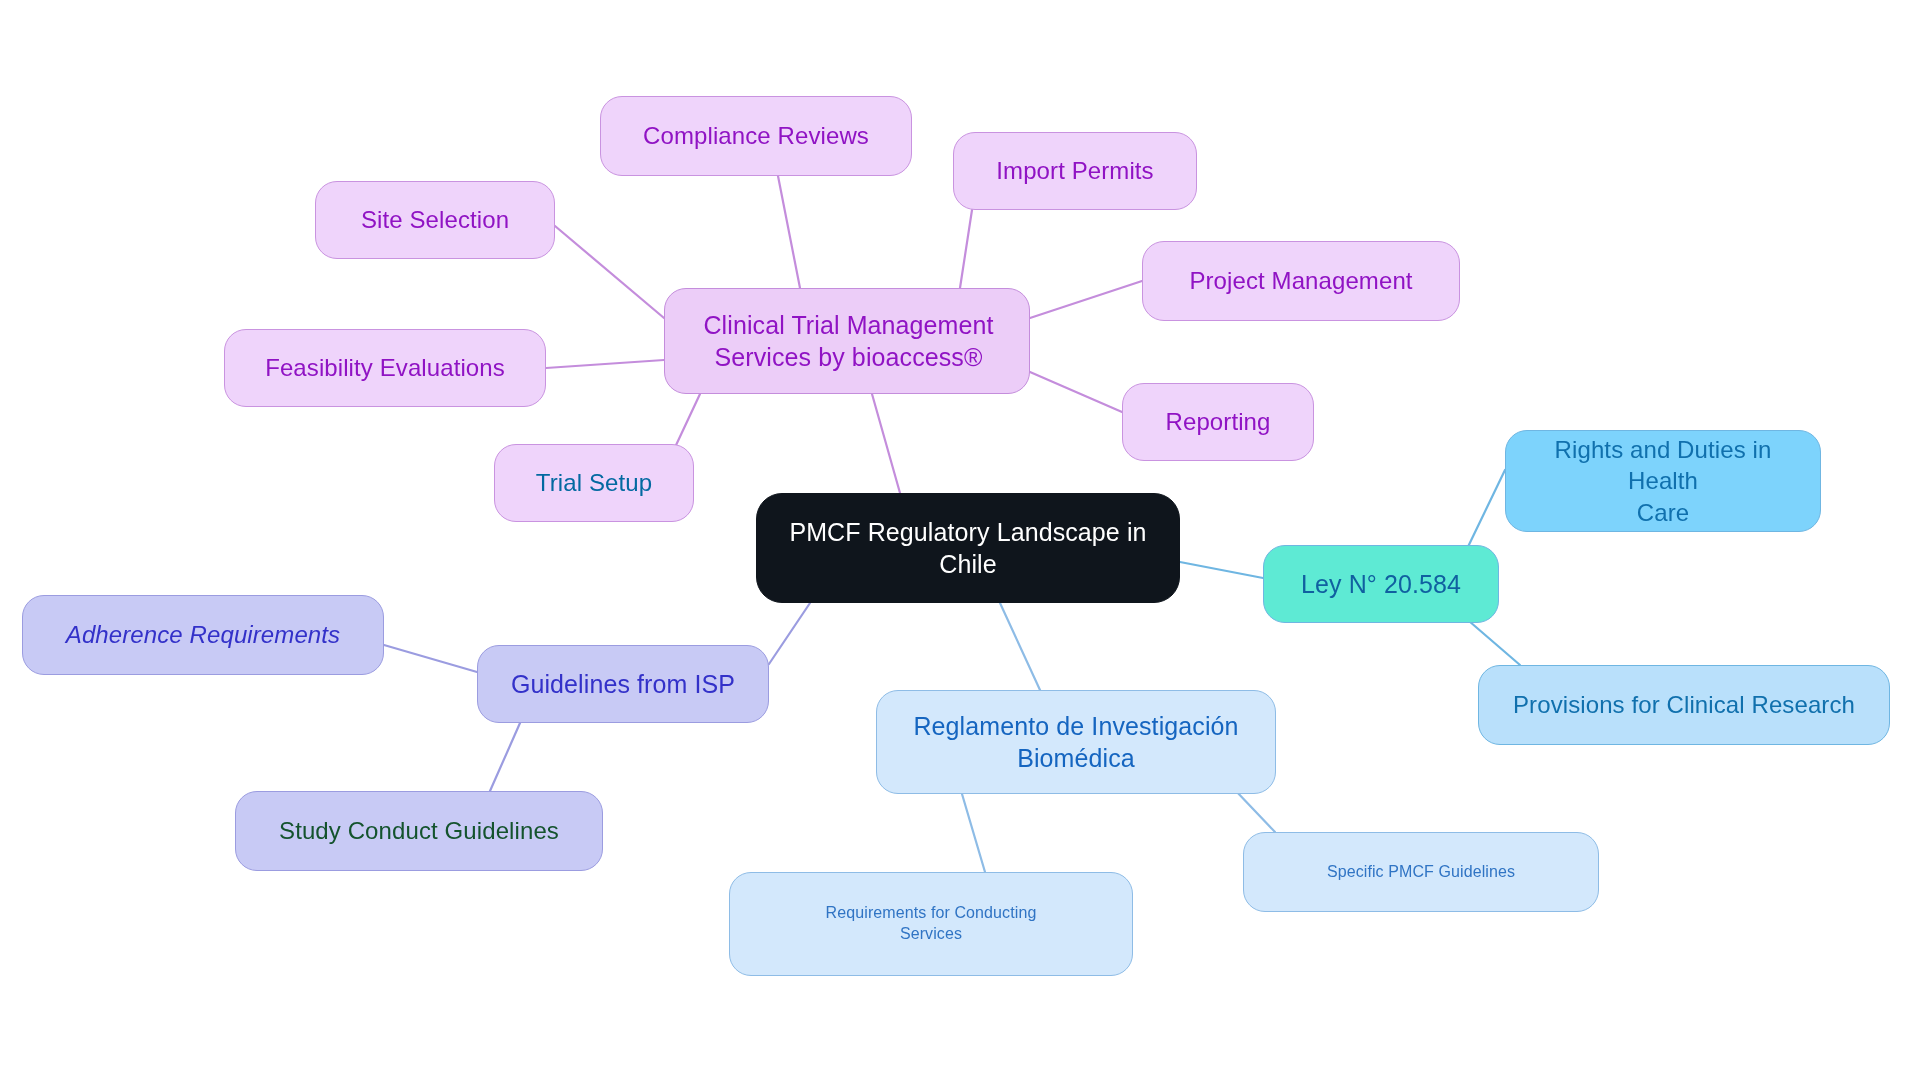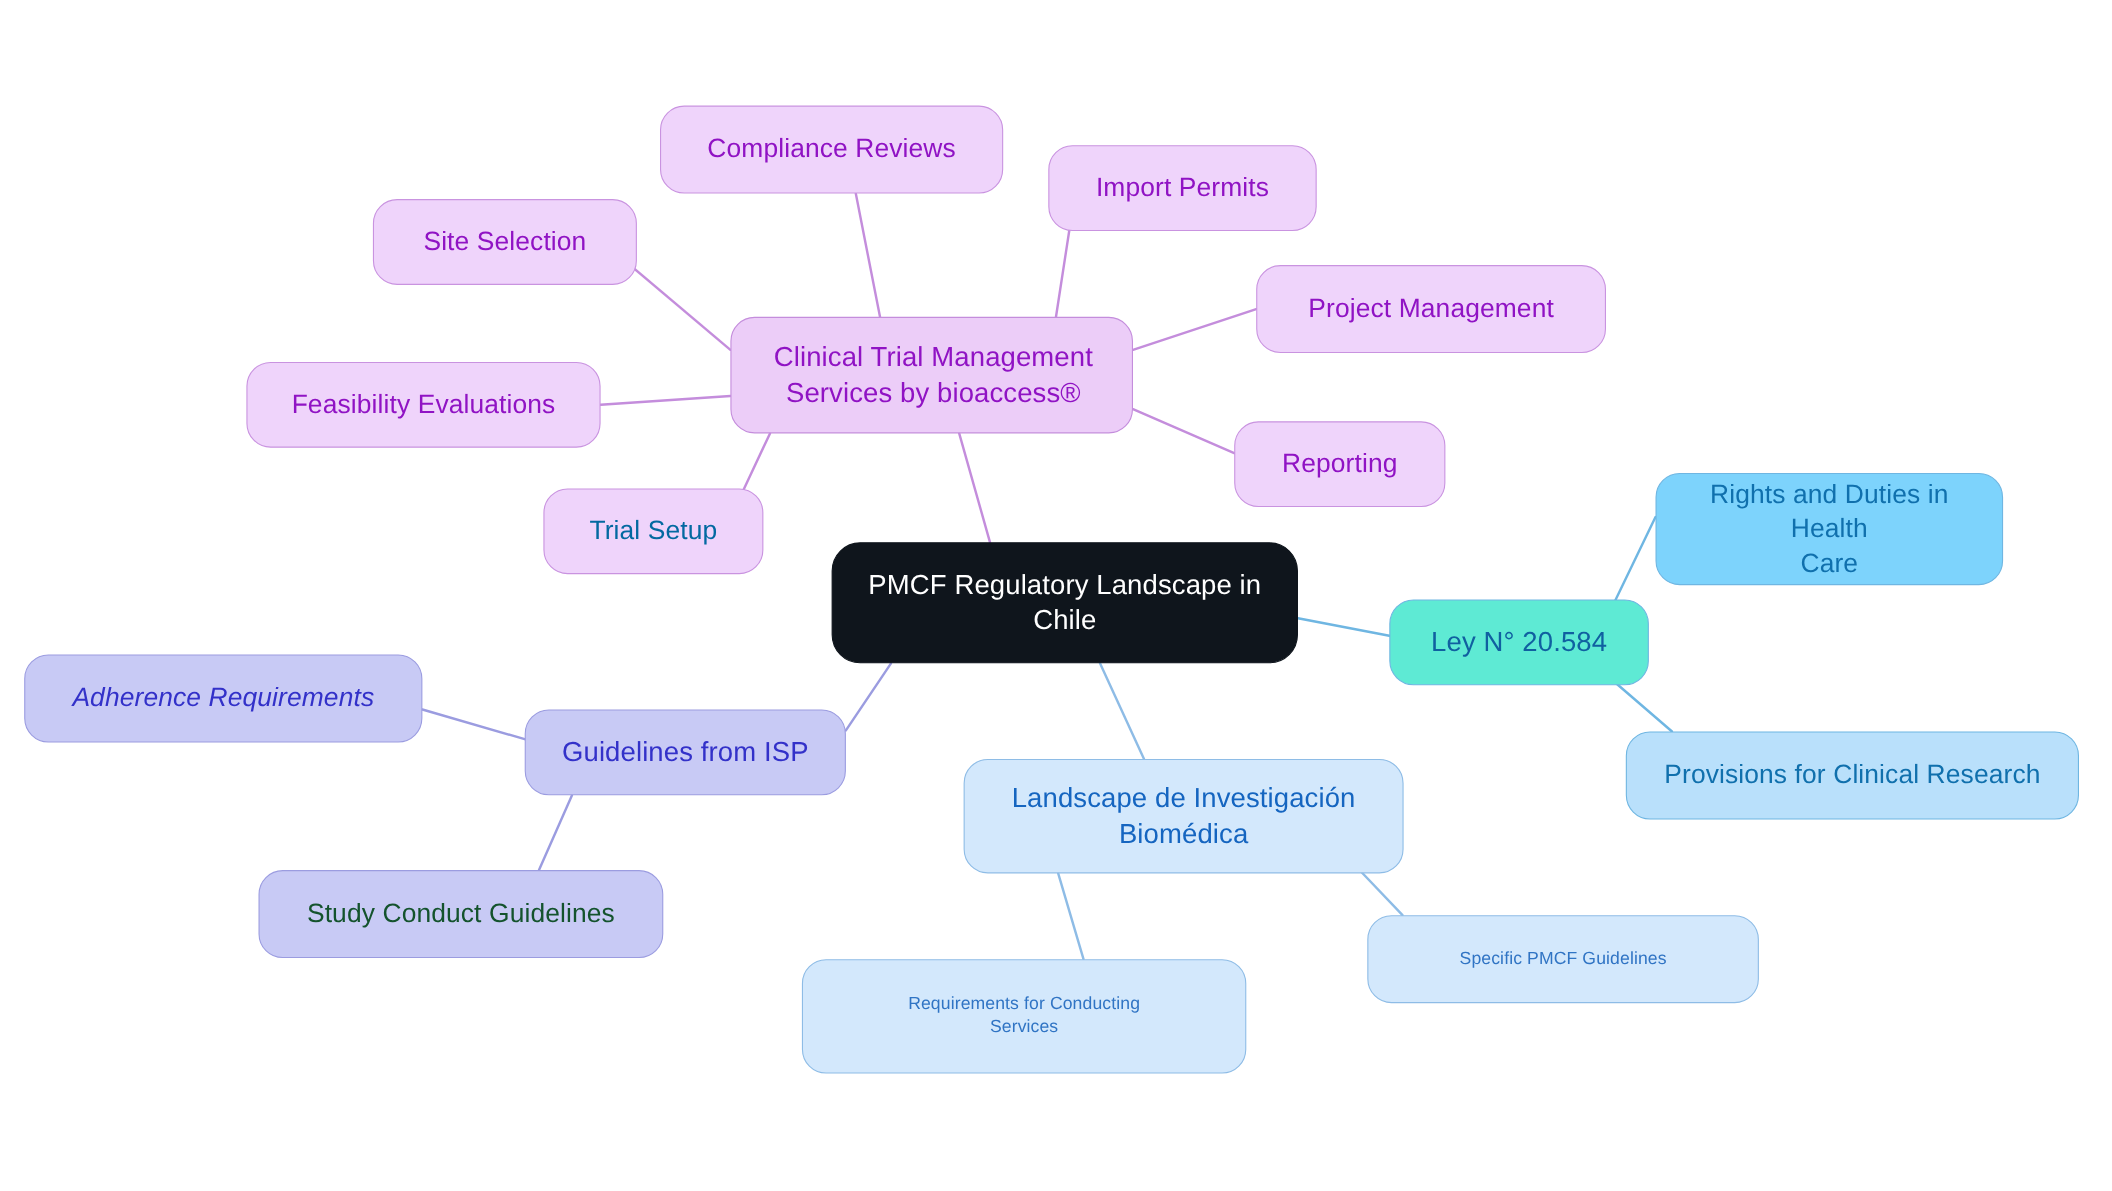--- a/index.html
+++ b/index.html
@@ -127,30 +127,30 @@
       <path d="M 1235,790 L 1275,832" stroke="#8ebce6" stroke-width="2.2" fill="none" stroke-linecap="round"></path>
       <path d="M 477,672 L 384,645" stroke="#9b9ce0" stroke-width="2.2" fill="none" stroke-linecap="round"></path>
       <path d="M 520,723 L 490,791" stroke="#9b9ce0" stroke-width="2.2" fill="none" stroke-linecap="round"></path>
     </svg>
 <div class="node node--root" style="left: 756px; top: 493px; width: 424px; height: 110px; background: rgb(15, 21, 28); color: rgb(255, 255, 255);"><span>PMCF Regulatory Landscape in
 Chile</span></div>
     <div class="node node--purple-hub" style="left: 664px; top: 288px; width: 366px; height: 106px; background: rgb(236, 205, 248); border-color: rgb(196, 141, 220); color: rgb(144, 19, 196); padding-left: 17px;"><span>Clinical Trial Management
 Services by bioaccess®</span></div>
     <div class="node node--purple" style="left: 600px; top: 96px; width: 312px; height: 80px; background: rgb(239, 212, 251); border-color: rgb(201, 147, 224); color: rgb(144, 19, 196);"><span>Compliance Reviews</span></div>
     <div class="node node--purple" style="left: 953px; top: 132px; width: 244px; height: 78px; background: rgb(239, 212, 251); border-color: rgb(201, 147, 224); color: rgb(144, 19, 196);"><span>Import Permits</span></div>
-    <div class="node node--purple" style="left: 315px; top: 181px; width: 240px; height: 78px; background: rgb(239, 212, 251); border-color: rgb(201, 147, 224); color: rgb(144, 19, 196); margin-left: 24px;"><span>Site Selection</span></div>
+    <div class="node node--purple" style="left: 315px; top: 181px; width: 240px; height: 78px; background: rgb(239, 212, 251); border-color: rgb(201, 147, 224); color: rgb(144, 19, 196);"><span>Site Selection</span></div>
     <div class="node node--purple" style="left: 1142px; top: 241px; width: 318px; height: 80px; background: rgb(239, 212, 251); border-color: rgb(201, 147, 224); color: rgb(144, 19, 196);"><span>Project Management</span></div>
     <div class="node node--purple" style="left: 224px; top: 329px; width: 322px; height: 78px; background: rgb(239, 212, 251); border-color: rgb(201, 147, 224); color: rgb(144, 19, 196);"><span>Feasibility Evaluations</span></div>
     <div class="node node--purple" style="left: 1122px; top: 383px; width: 192px; height: 78px; background: rgb(239, 212, 251); border-color: rgb(201, 147, 224); color: rgb(144, 19, 196);"><span>Reporting</span></div>
     <div class="node node--purple" style="left: 494px; top: 444px; width: 200px; height: 78px; background: rgb(239, 212, 251); border-color: rgb(201, 147, 224); color: #0369a1;"><span>Trial Setup</span></div>
     <div class="node node--blue-hub" style="left: 1263px; top: 545px; width: 236px; height: 78px; background: #5eead4; border-color: rgb(111, 182, 226); color: rgb(16, 96, 160);"><span>Ley N° 20.584</span></div>
     <div class="node node--blue" style="left: 1505px; top: 382px; width: 316px; height: 102px; background: #7dd3fc; border-color: rgb(111, 182, 226); color: rgb(16, 112, 173); margin-top: 48px;"><span>Rights and Duties in Health
 Care</span></div>
     <div class="node node--blue" style="left: 1478px; top: 665px; width: 412px; height: 80px; background: rgb(185, 224, 251); border-color: rgb(111, 182, 226); color: rgb(16, 112, 173);"><span>Provisions for Clinical Research</span></div>
-    <div class="node node--lblue-hub" style="left: 876px; top: 690px; width: 400px; height: 104px; background: rgb(211, 232, 252); border-color: rgb(142, 188, 230); color: rgb(21, 101, 192);"><span>Landscape de Investigación
+    <div class="node node--lblue-hub" style="left: 876px; top: 690px; width: 400px; height: 104px; background: rgb(211, 232, 252); border-color: rgb(142, 188, 230); color: rgb(21, 101, 192);"><span>Reglamento de Investigación
 Biomédica</span></div>
     <div class="node node--lblue" style="left: 729px; top: 872px; width: 404px; height: 104px; background: rgb(211, 232, 252); border-color: rgb(142, 188, 230); color: rgb(48, 116, 196);"><span>Requirements for Conducting
 Services</span></div>
     <div class="node node--lblue" style="left: 1243px; top: 832px; width: 356px; height: 80px; background: rgb(211, 232, 252); border-color: rgb(142, 188, 230); color: rgb(48, 116, 196);"><span>Specific PMCF Guidelines</span></div>
     <div class="node node--indigo-hub" style="left: 477px; top: 645px; width: 292px; height: 78px; background: rgb(200, 202, 245); border-color: rgb(155, 156, 224); color: rgb(51, 49, 201);"><span>Guidelines from ISP</span></div>
     <div class="node node--indigo" style="left: 22px; top: 595px; width: 362px; height: 80px; background: rgb(200, 202, 245); border-color: rgb(155, 156, 224); color: rgb(51, 49, 201); font-style: italic;"><span>Adherence Requirements</span></div>
     <div class="node node--indigo" style="left: 235px; top: 791px; width: 368px; height: 80px; background: rgb(200, 202, 245); border-color: rgb(155, 156, 224); color: #14532d;"><span>Study Conduct Guidelines</span></div>
   </div>
 
 </body></html>

